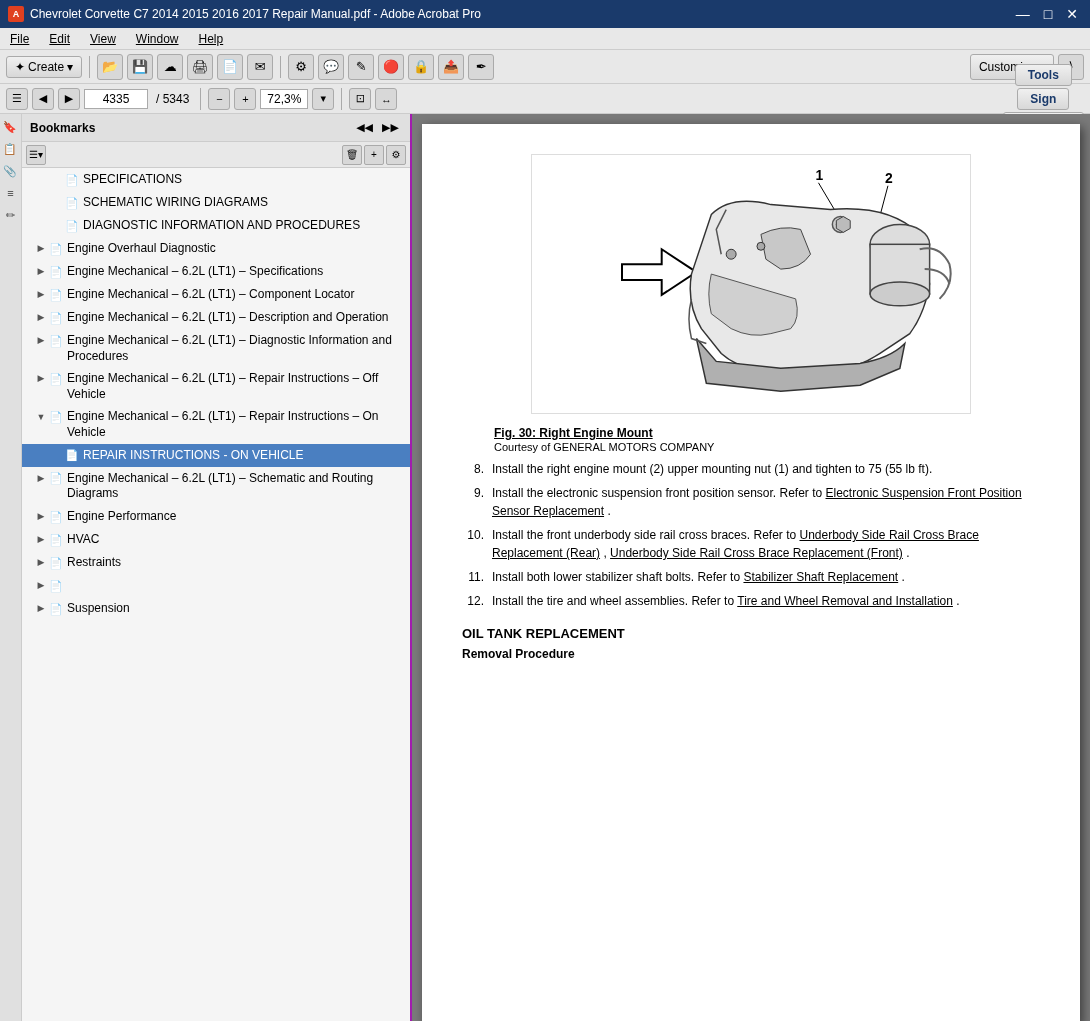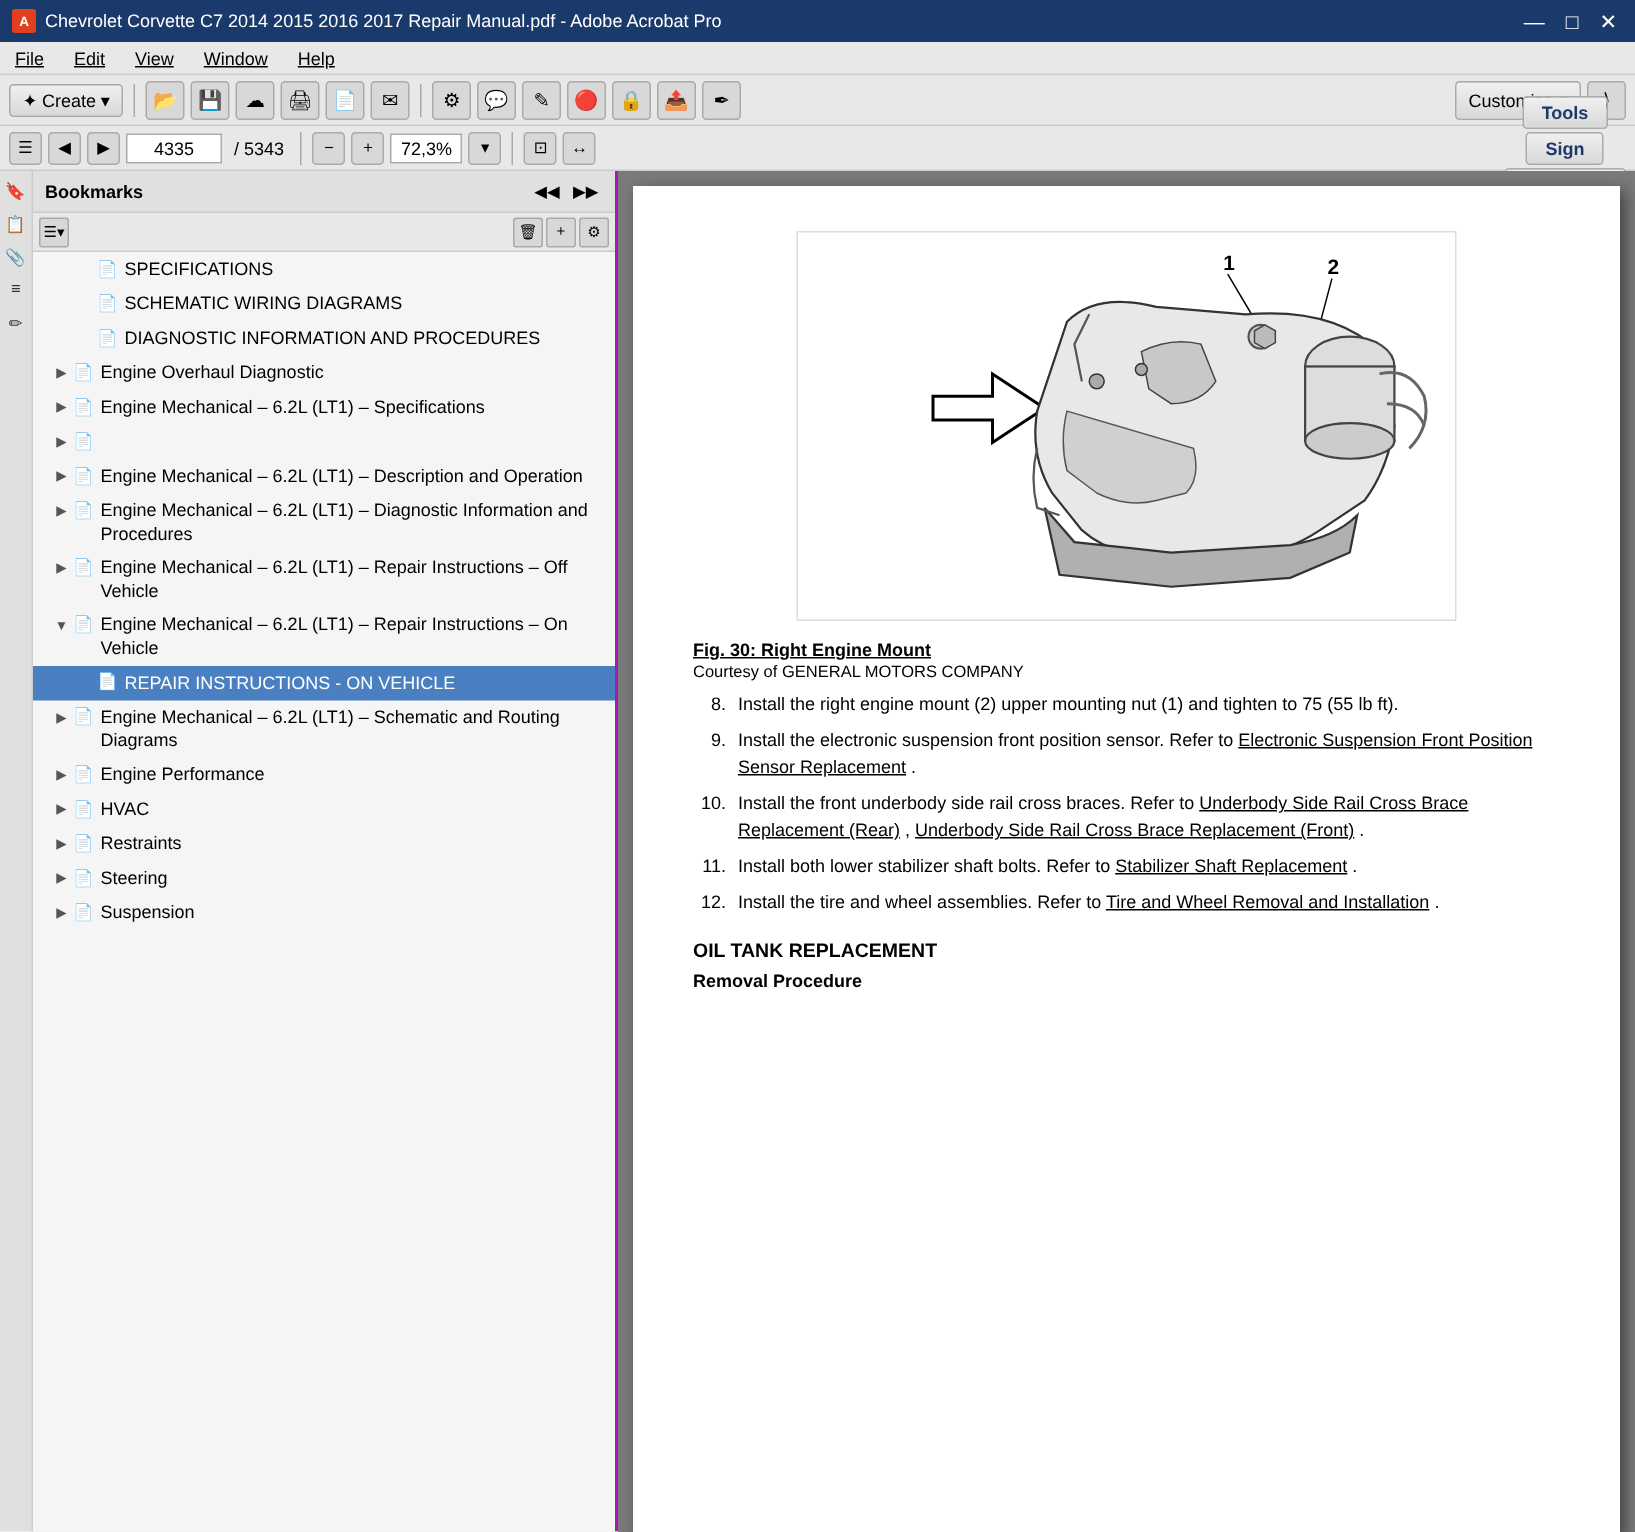--- a/index.html
+++ b/index.html
@@ -254,20 +254,21 @@
       width: 440px;
       height: 260px;
       border: 1px solid #ddd;
       position: relative;
       overflow: hidden;
     }
 
     .figure-caption {
       font-size: 12px;
       margin-bottom: 6px;
+      margin-left: 32px;
     }
     .figure-caption-title { font-weight: bold; text-decoration: underline; }
     .figure-caption-sub { font-style: normal; font-size: 11px; }
 
     
     .step-list {
       margin: 0;
       padding-left: 0;
       list-style: none;
     }
@@ -433,20 +434,21 @@
         <div class="bookmark-item">
           <div style="width:12px;min-width:12px;"></div>
           <div class="bm-expander">▶</div>
           <div class="bm-icon">📄</div>
           <div class="bm-label">Engine Mechanical – 6.2L (LT1) – Specifications</div>
         </div>
         <div class="bookmark-item">
           <div style="width:12px;min-width:12px;"></div>
           <div class="bm-expander">▶</div>
           <div class="bm-icon">📄</div>
+          <div class="bm-label">Engine Mechanical – 6.2L (LT1) – Component Locator</div>
         </div>
         <div class="bookmark-item">
           <div style="width:12px;min-width:12px;"></div>
           <div class="bm-expander">▶</div>
           <div class="bm-icon">📄</div>
           <div class="bm-label">Engine Mechanical – 6.2L (LT1) – Description and Operation</div>
         </div>
         <div class="bookmark-item">
           <div style="width:12px;min-width:12px;"></div>
           <div class="bm-expander">▶</div>
@@ -492,21 +494,20 @@
         <div class="bookmark-item">
           <div style="width:12px;min-width:12px;"></div>
           <div class="bm-expander">▶</div>
           <div class="bm-icon">📄</div>
           <div class="bm-label">Restraints</div>
         </div>
         <div class="bookmark-item">
           <div style="width:12px;min-width:12px;"></div>
           <div class="bm-expander">▶</div>
           <div class="bm-icon">📄</div>
-          <div class="bm-label">Steering</div>
         </div>
         <div class="bookmark-item">
           <div style="width:12px;min-width:12px;"></div>
           <div class="bm-expander">▶</div>
           <div class="bm-icon">📄</div>
           <div class="bm-label">Suspension</div>
         </div>
       </div>
   </div>
 

